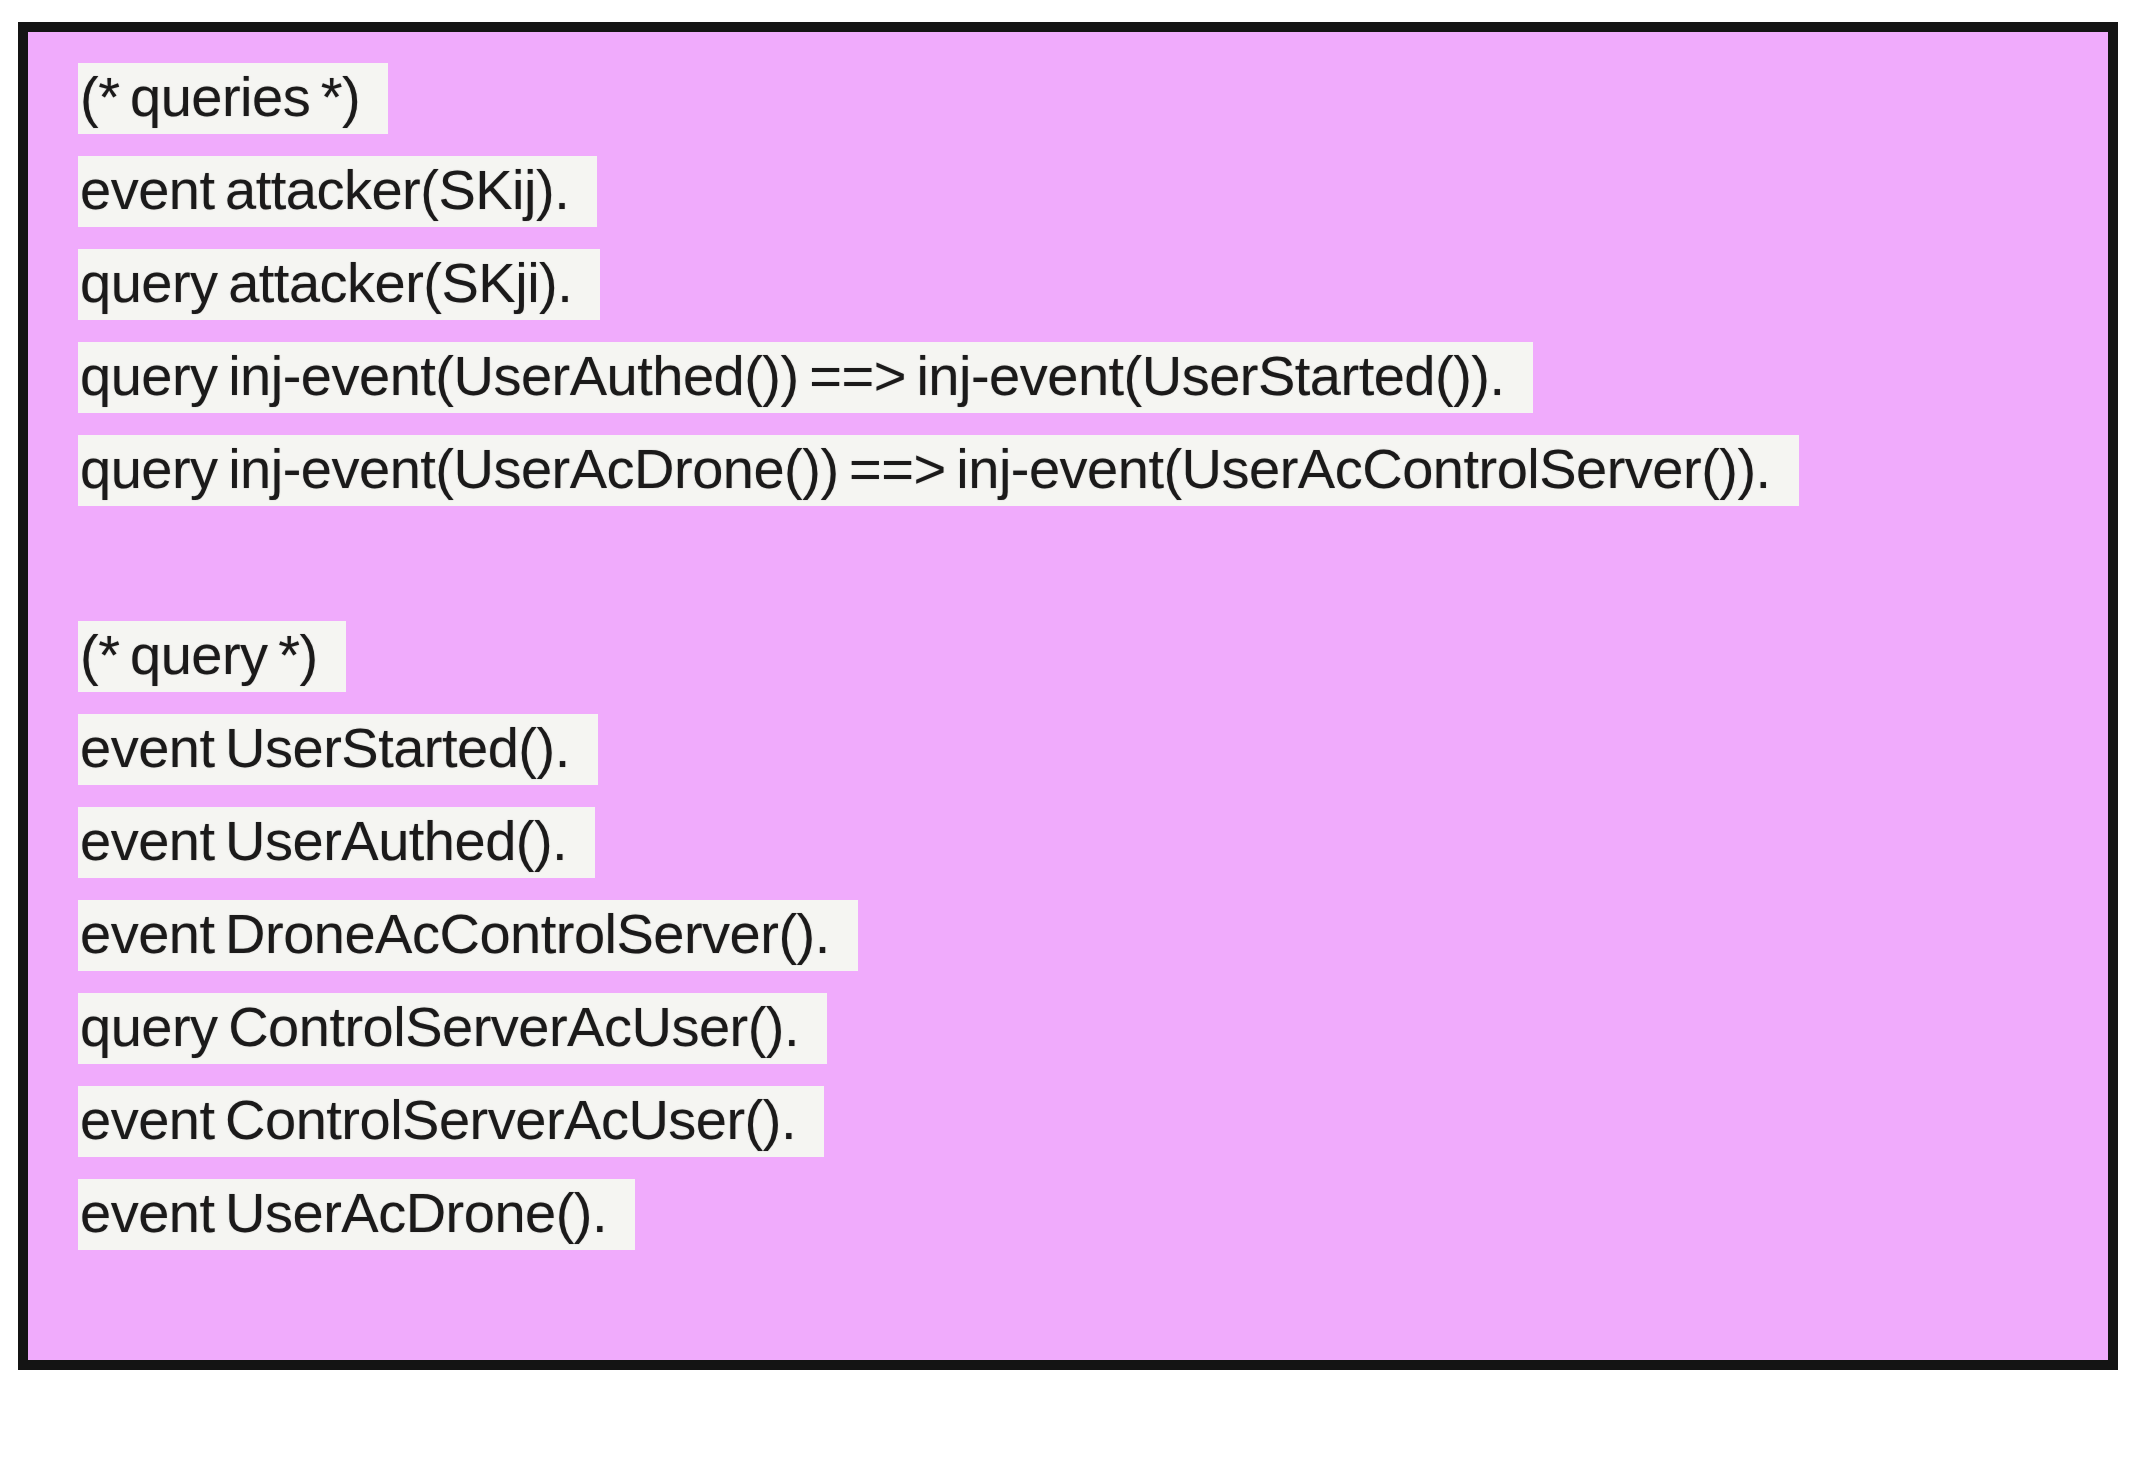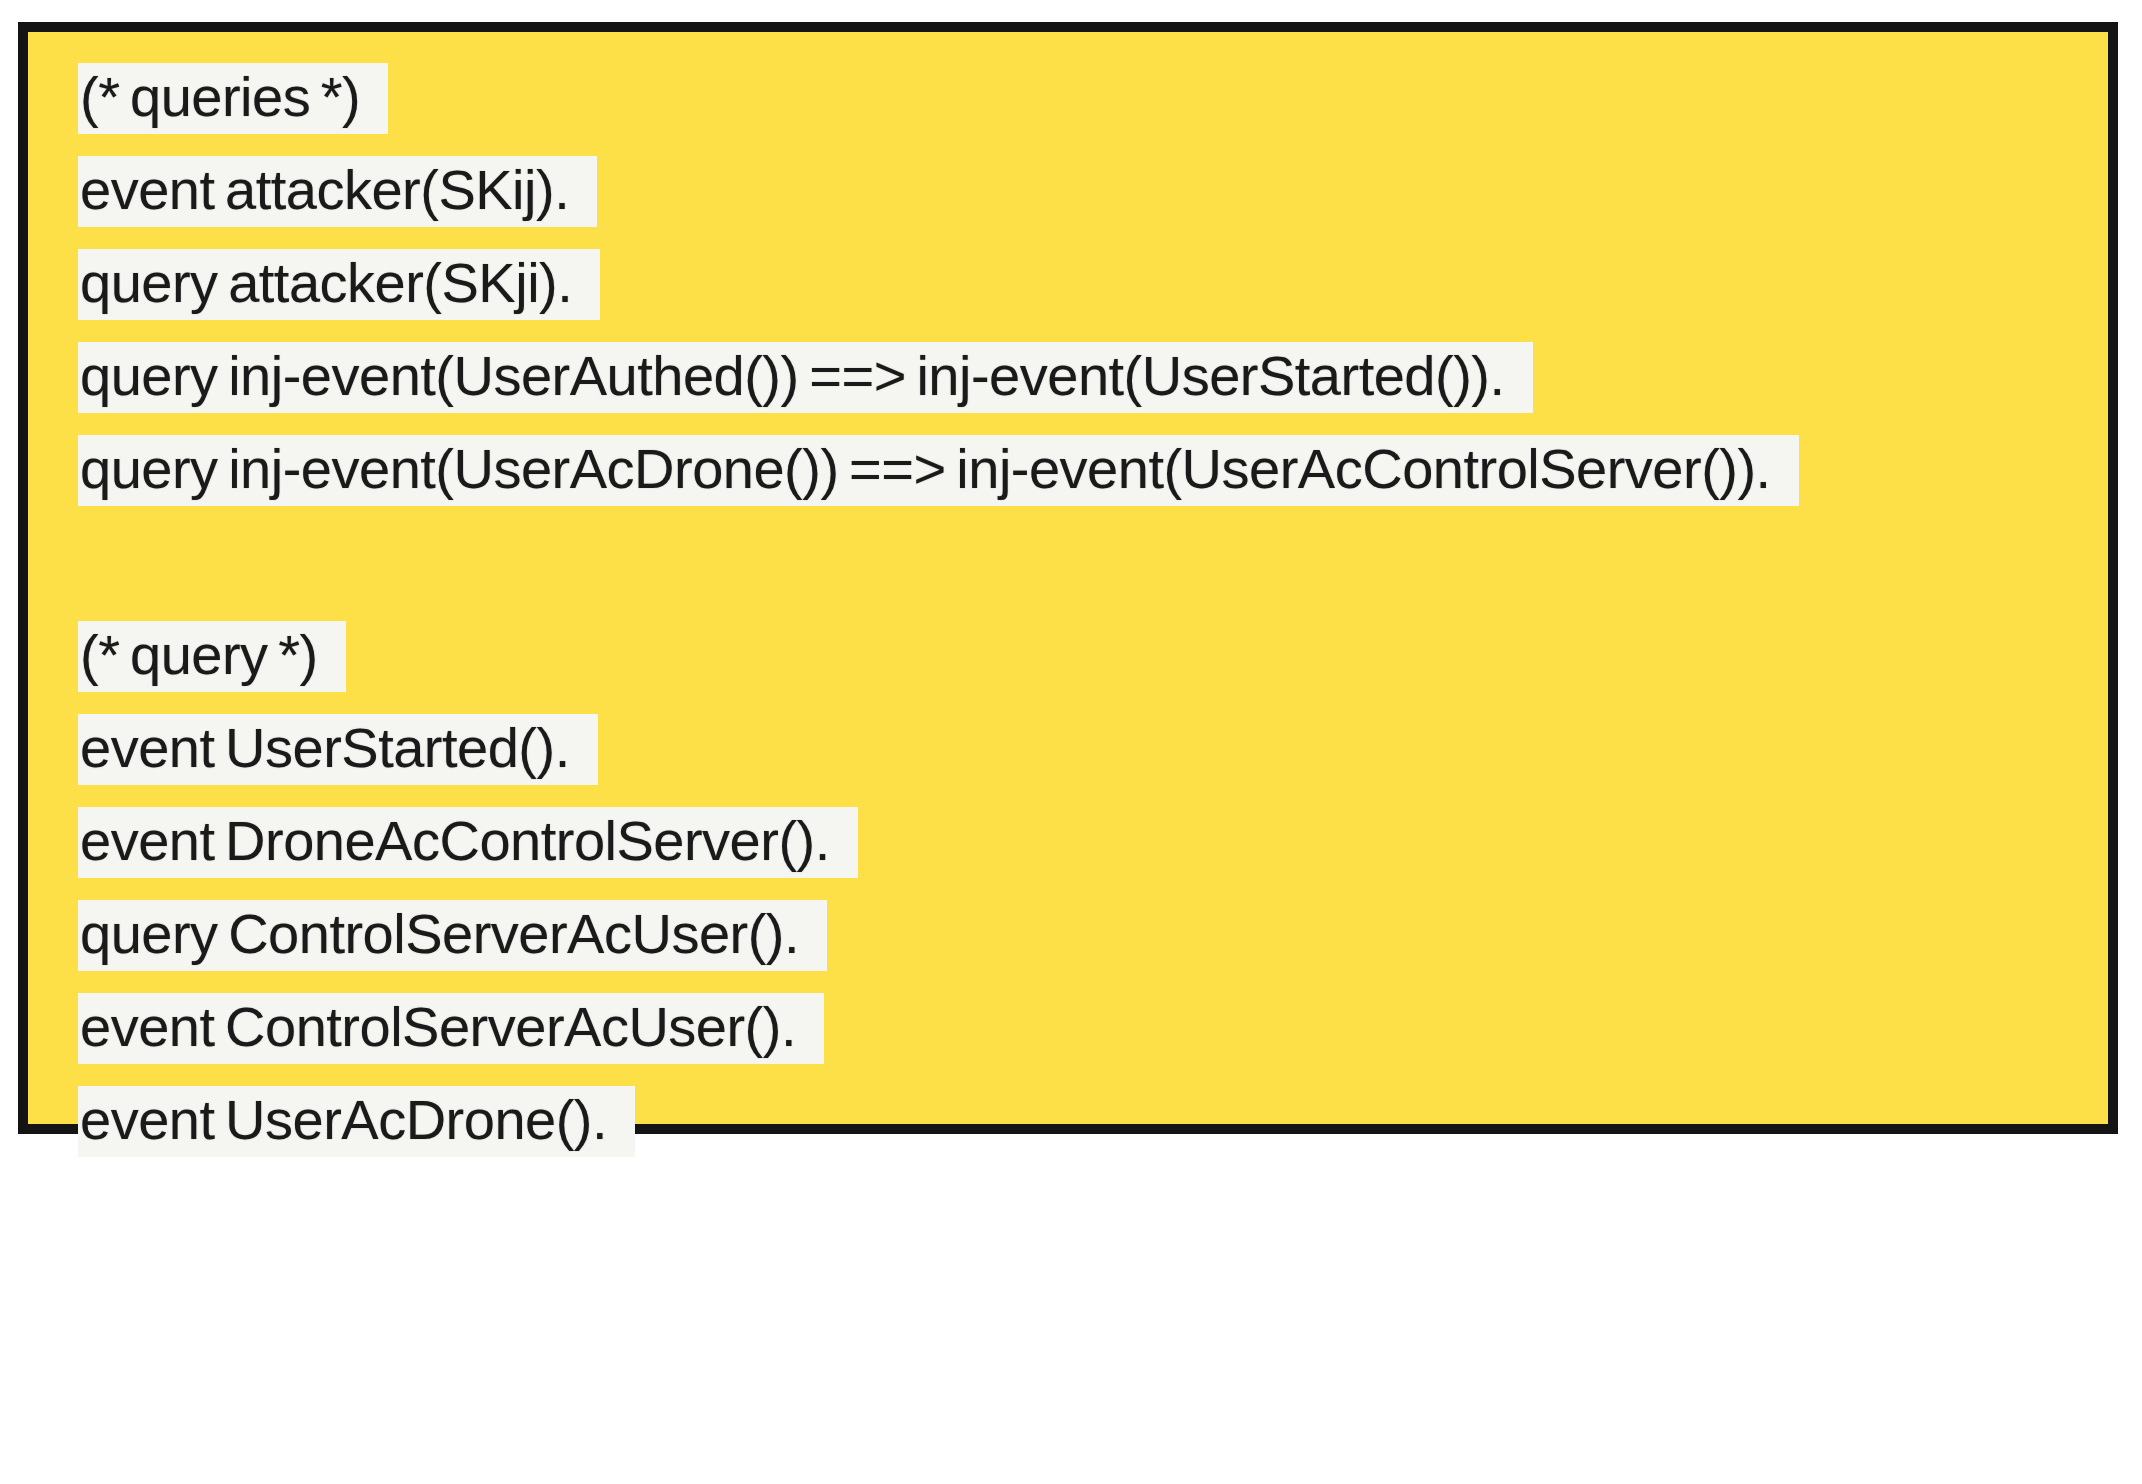--- a/index.html
+++ b/index.html
@@ -13,24 +13,24 @@
     height: 1484px;
     background: #ffffff;
     font-family: "Liberation Sans", "DejaVu Sans", sans-serif;
     overflow: hidden;
   }
   .frame {
     position: absolute;
     left: 18px;
     top: 22px;
     width: 2100px;
-    height: 1112px;
+    height: 1348px;
     box-sizing: border-box;
     border: 10px solid #141414;
-    background: #fde047;
+    background: #f0abfc;
   }
   .content {
     position: absolute;
     left: 50px;
     top: 18px;
     right: 20px;
   }
   .line {
     height: 93px;
     line-height: 93px;
@@ -65,20 +65,21 @@
       <div class="line"><span>event attacker(SKij).</span></div>
       <div class="line"><span>query attacker(SKji).</span></div>
       <div class="line"><span>query inj-event(UserAuthed()) ==&gt; inj-event(UserStarted()).</span></div>
       <div class="line"><span>query inj-event(UserAcDrone()) ==&gt; inj-event(UserAcControlServer()).</span></div>
 
       <div class="line blank"><span></span></div>
 
       <div class="line"><span>(* query *)</span></div>
 
       <div class="line"><span>event UserStarted().</span></div>
+      <div class="line"><span>event UserAuthed().</span></div>
       <div class="line"><span>event DroneAcControlServer().</span></div>
       <div class="line"><span>query ControlServerAcUser().</span></div>
       <div class="line"><span>event ControlServerAcUser().</span></div>
       <div class="line"><span>event UserAcDrone().</span></div>
 
     </div>
   </div>
 </div>
 
 </body></html>

